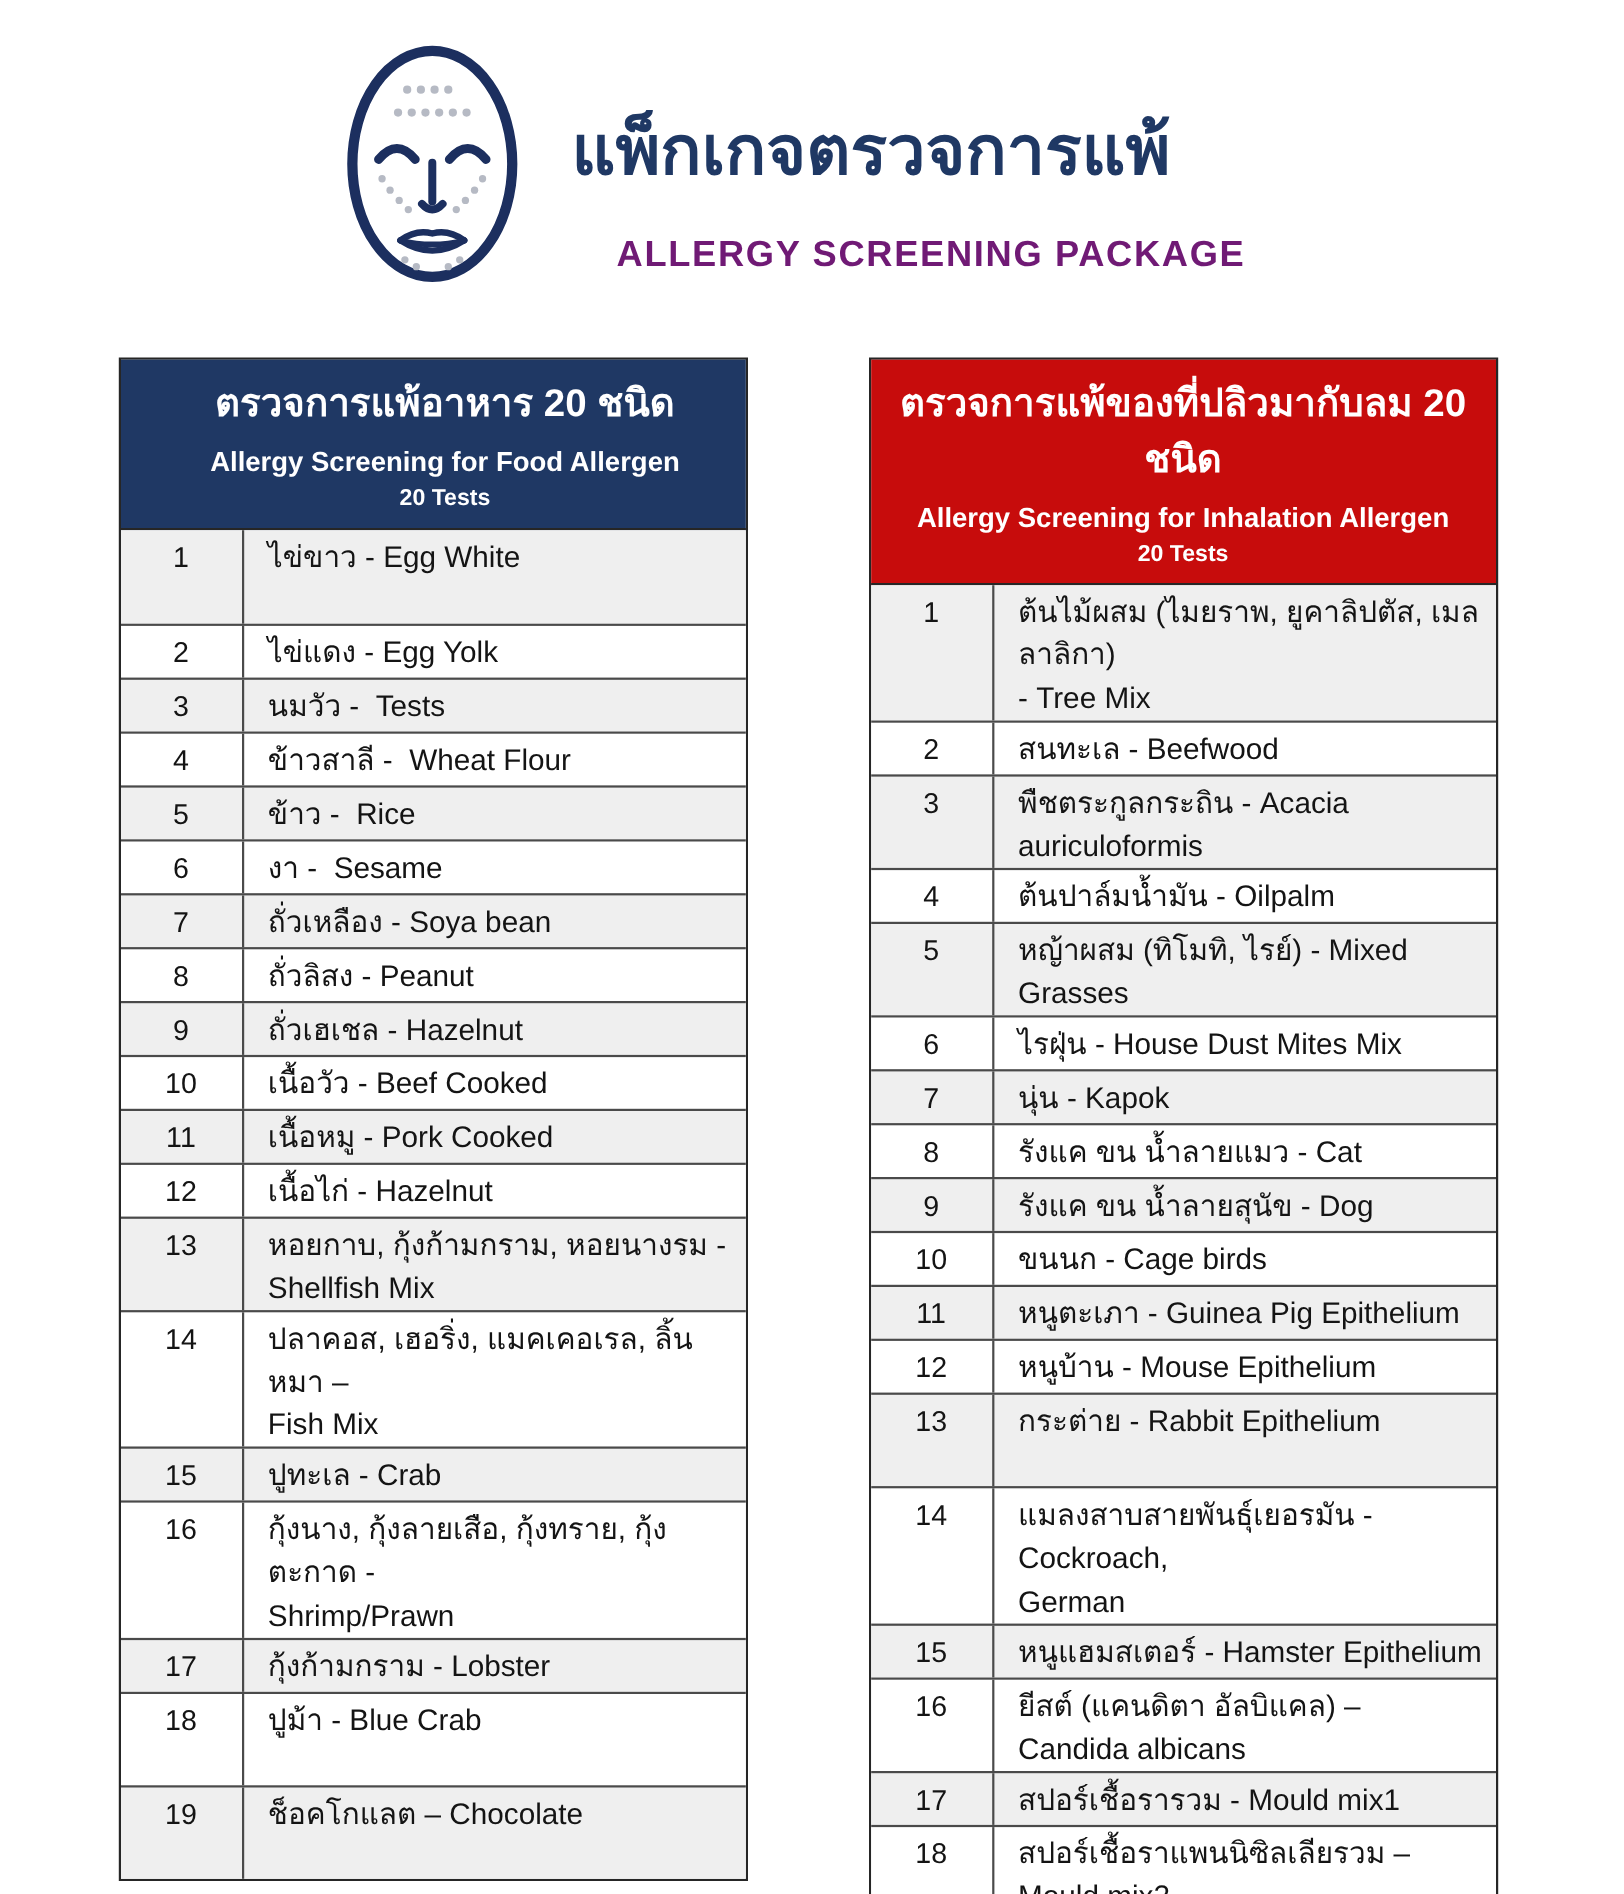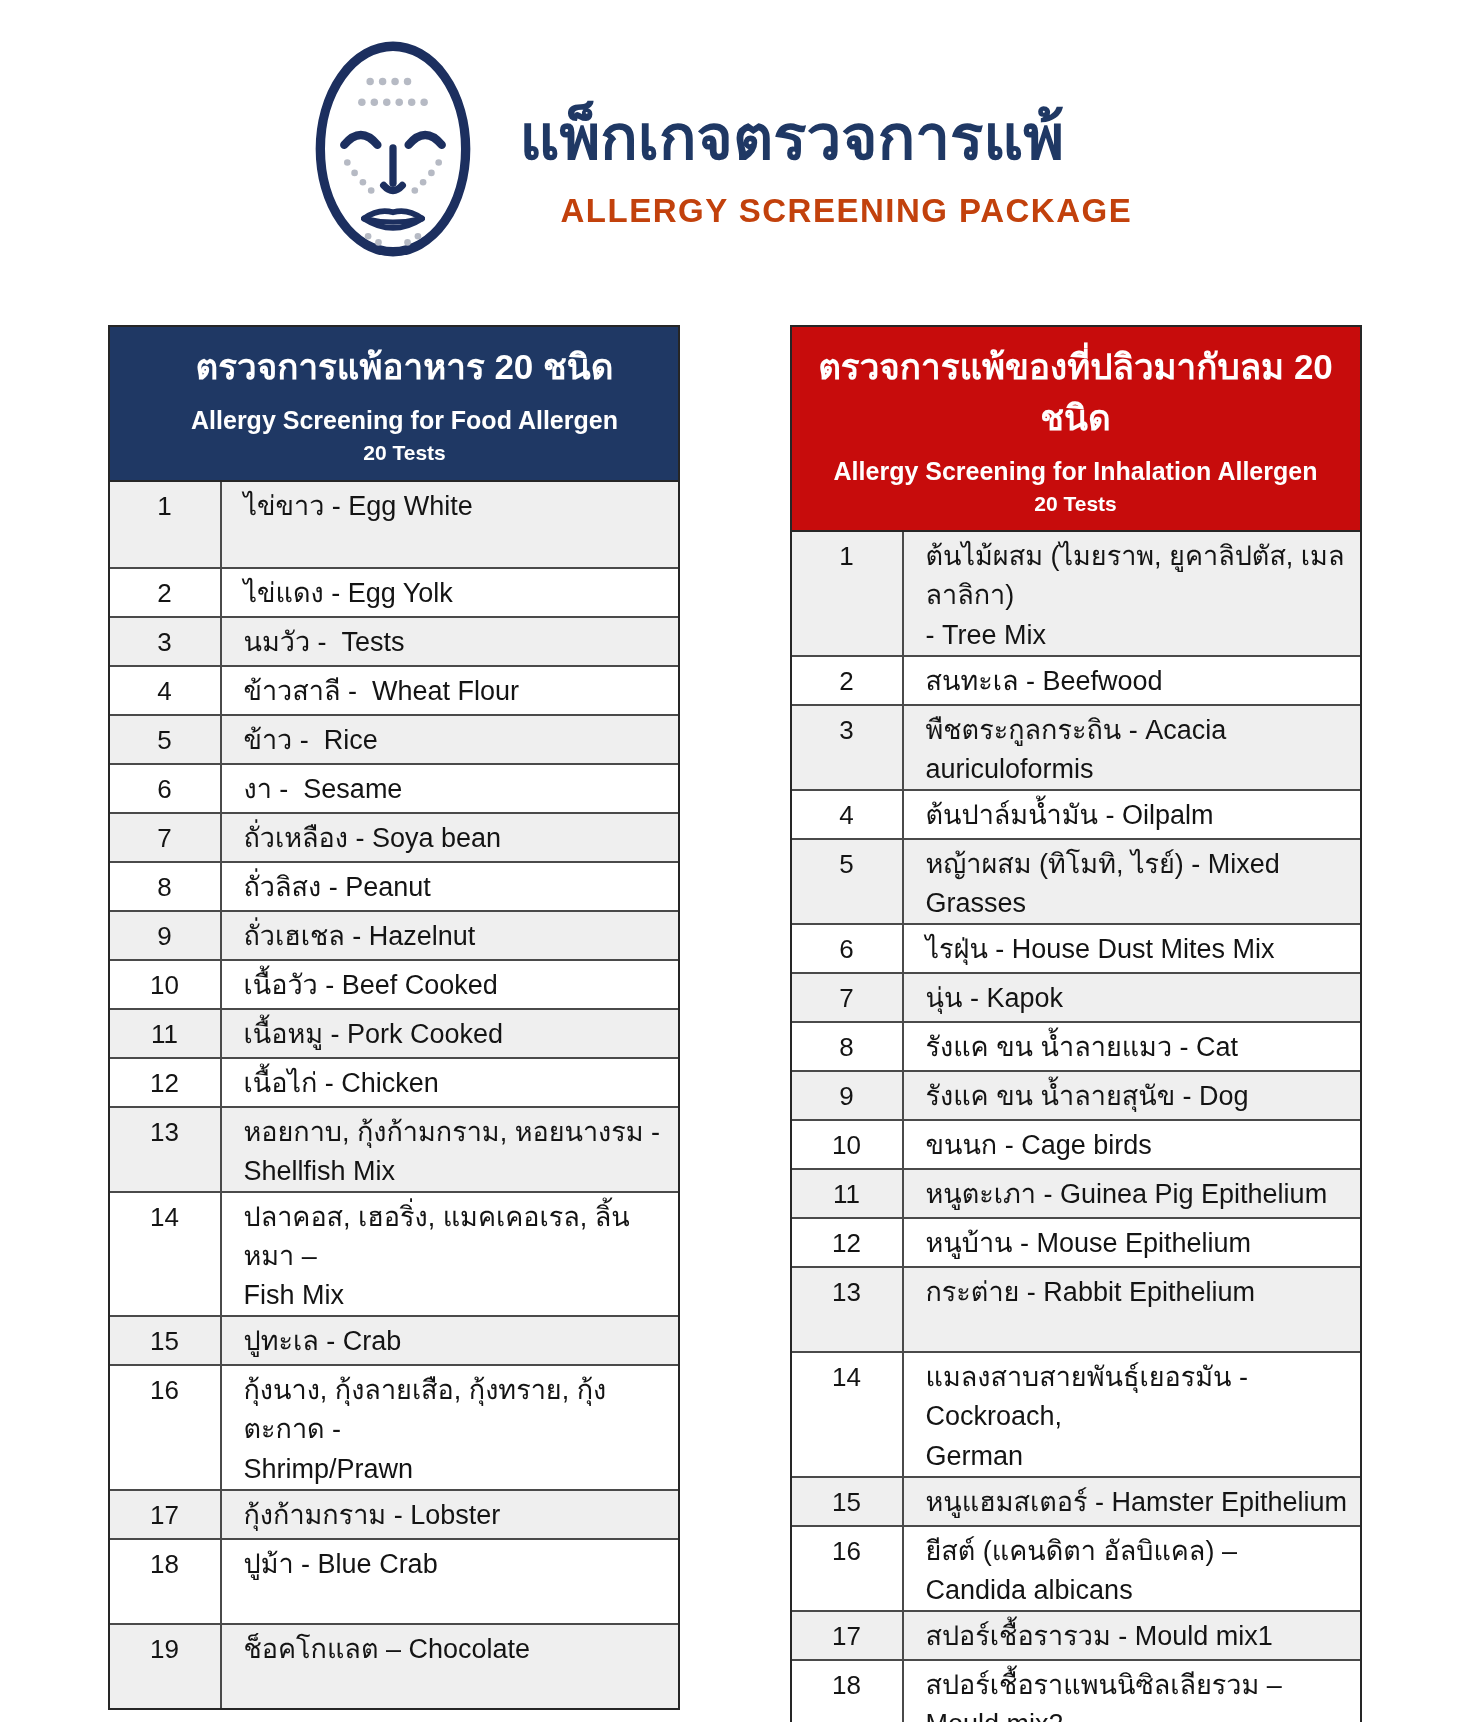--- a/index.html
+++ b/index.html
@@ -10,22 +10,22 @@
     overflow:hidden; margin:0 auto;
   }
 
   
   .brand { position:absolute; left:295px; top:40px; width:170px; height:218px; }
   .page-title {
     position:absolute; left:507px; top:88px; width:900px;
     font-size:62px; font-weight:bold; color:#1F3864; line-height:1.6;
   }
   .page-subtitle {
-    position:absolute; left:548px; top:192px; width:900px;
-    font-size:33px; font-weight:bold; color:#c2410c; letter-spacing:1.5px;
+    position:absolute; left:548px; top:212px; width:900px;
+    font-size:33px; font-weight:bold; color:#701a75; letter-spacing:1.5px;
   }
 
   
   .allergy-table {
     position:absolute; top:325px; width:572px;
     border:2px solid #262626; background:#ffffff;
   }
   #table-food { left:95px; }
   #table-inhalation { left:777px; }
 
@@ -150,21 +150,21 @@
         <div class="t-row">
     <div class="cell-no">10</div>
     <div class="cell-text">เนื้อวัว - Beef Cooked</div>
   </div>
         <div class="t-row row-alt">
     <div class="cell-no">11</div>
     <div class="cell-text">เนื้อหมู - Pork Cooked</div>
   </div>
         <div class="t-row">
     <div class="cell-no">12</div>
-    <div class="cell-text">เนื้อไก่ - Chicken</div>
+    <div class="cell-text">เนื้อไก่ - Hazelnut</div>
   </div>
         <div class="t-row row-alt">
     <div class="cell-no">13</div>
     <div class="cell-text">หอยกาบ, กุ้งก้ามกราม, หอยนางรม -
 Shellfish Mix</div>
   </div>
         <div class="t-row">
     <div class="cell-no">14</div>
     <div class="cell-text">ปลาคอส, เฮอริ่ง, แมคเคอเรล, ลิ้นหมา –
 Fish Mix</div>

